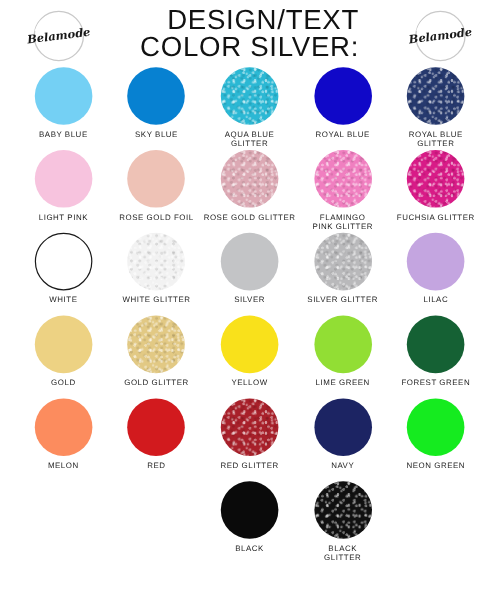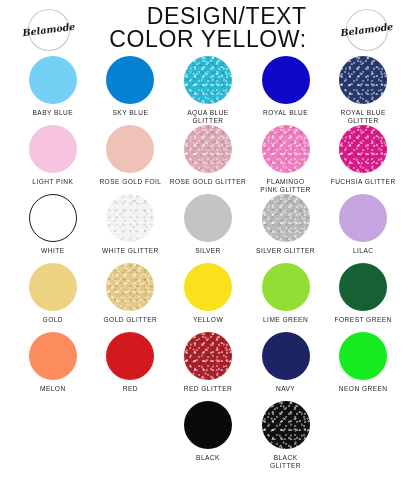--- a/index.html
+++ b/index.html
@@ -118,21 +118,21 @@
   <div class="logo logo-left">
     <svg viewBox="0 0 54 48" width="54" height="48" aria-hidden="true">
       <circle cx="27" cy="24" r="20.5" fill="none" stroke="#c9c9c9" stroke-width="1.1"></circle>
       <path d="M8 20 a20.5 20.5 0 0 1 12 -13" fill="none" stroke="#ffffff" stroke-width="2.4"></path>
       <text x="27" y="27" text-anchor="middle" font-family="'DejaVu Serif', serif" font-size="9.5" font-style="italic" font-weight="700" fill="#171717" transform="rotate(-7 27 24)">Belamode</text>
     </svg>
   </div>
 
   <div class="title">
     <span class="title-line">DESIGN/TEXT</span>
-    <span class="title-line">COLOR YELLOW:</span>
+    <span class="title-line">COLOR SILVER:</span>
   </div>
 
   <div class="logo logo-right">
     <svg viewBox="0 0 54 48" width="54" height="48" aria-hidden="true">
       <circle cx="27" cy="24" r="20.5" fill="none" stroke="#c9c9c9" stroke-width="1.1"></circle>
       <path d="M8 20 a20.5 20.5 0 0 1 12 -13" fill="none" stroke="#ffffff" stroke-width="2.4"></path>
       <text x="27" y="27" text-anchor="middle" font-family="'DejaVu Serif', serif" font-size="9.5" font-style="italic" font-weight="700" fill="#171717" transform="rotate(-7 27 24)">Belamode</text>
     </svg>
   </div>
 </div>

